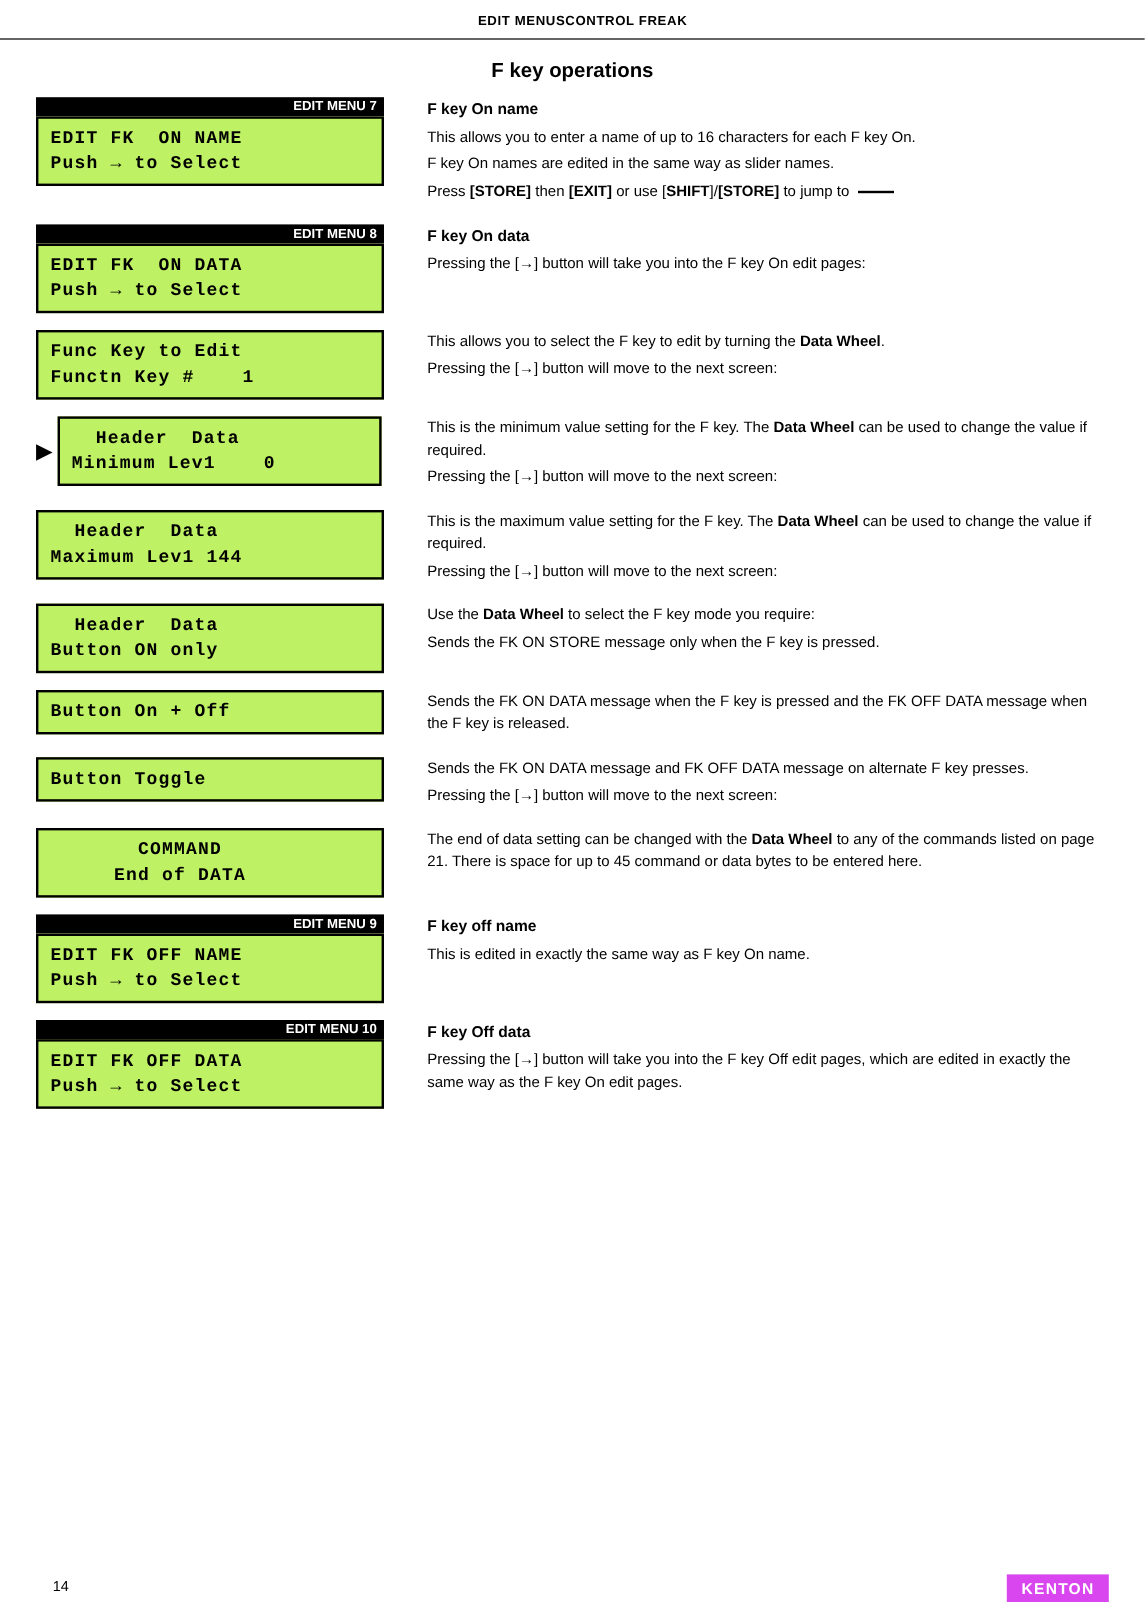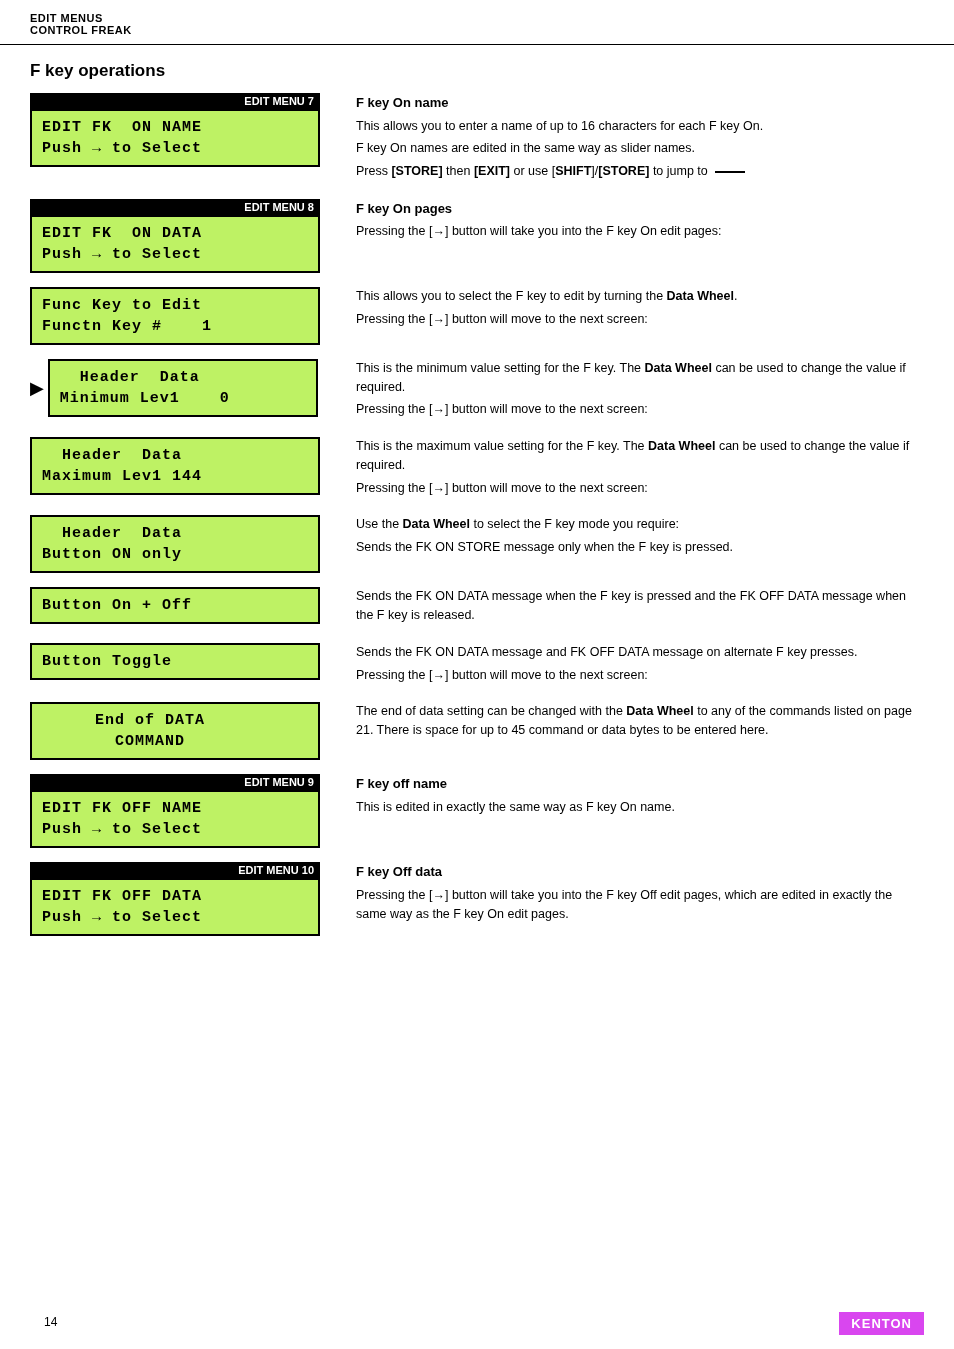--- a/index.html
+++ b/index.html
@@ -15,28 +15,28 @@
 
     .page-header {
       display: flex;
       justify-content: center;
       padding: 12px 13px 8px 30px;
       border-bottom: 1px solid #000;
       font-size: 11px;
       font-weight: bold;
       text-transform: uppercase;
       letter-spacing: 0.5px;
-      flex-direction: column;
     }
 
     .page-content {
       padding: 10px 30px 30px 30px;
     }
 
     .section-title {
+      text-align: center;
       font-size: 17px;
       font-weight: bold;
       margin-bottom: 12px;
       margin-top: 6px;
     }
 
     .edit-menu-bar {
       background: #000;
       color: #fff;
       font-size: 11px;
@@ -174,21 +174,21 @@
     <div class="row-left">
       <div class="edit-menu-bar">
         <span>EDIT MENU 8</span>
       </div>
       <div class="lcd-box">
         <div>EDIT FK&nbsp; ON DATA</div>
         <div>Push → to Select</div>
       </div>
     </div>
     <div class="row-right">
-      <p class="section-heading"><strong>F key On pages</strong></p>
+      <p class="section-heading"><strong>F key On data</strong></p>
       <p>Pressing the [<span class="inline-arrow">→</span>] button will take you into the F key On edit pages:</p>
     </div>
   </div>
 
   <div class="row">
     <div class="row-left">
       <div class="lcd-box">
         <div>Func Key to Edit</div>
         <div>Functn Key #&nbsp;&nbsp;&nbsp; 1</div>
       </div>
@@ -260,22 +260,22 @@
     </div>
     <div class="row-right">
       <p>Sends the FK ON DATA message and FK OFF DATA message on alternate F key presses.</p>
       <p>Pressing the [<span class="inline-arrow">→</span>] button will move to the next screen:</p>
     </div>
   </div>
 
   <div class="row">
     <div class="row-left">
       <div class="lcd-box" style="text-align:center;">
+        <div>&nbsp;&nbsp;COMMAND&nbsp;&nbsp;&nbsp;&nbsp;&nbsp;&nbsp;&nbsp;</div>
         <div>End of DATA&nbsp;&nbsp;&nbsp;&nbsp;&nbsp;</div>
-        <div>&nbsp;&nbsp;COMMAND&nbsp;&nbsp;&nbsp;&nbsp;&nbsp;&nbsp;&nbsp;</div>
       </div>
     </div>
     <div class="row-right">
       <p>The end of data setting can be changed with the <strong>Data Wheel</strong> to any of the commands listed on page 21. There is space for up to 45 command or data bytes to be entered here.</p>
     </div>
   </div>
 
   <div class="row">
     <div class="row-left">
       <div class="edit-menu-bar">

